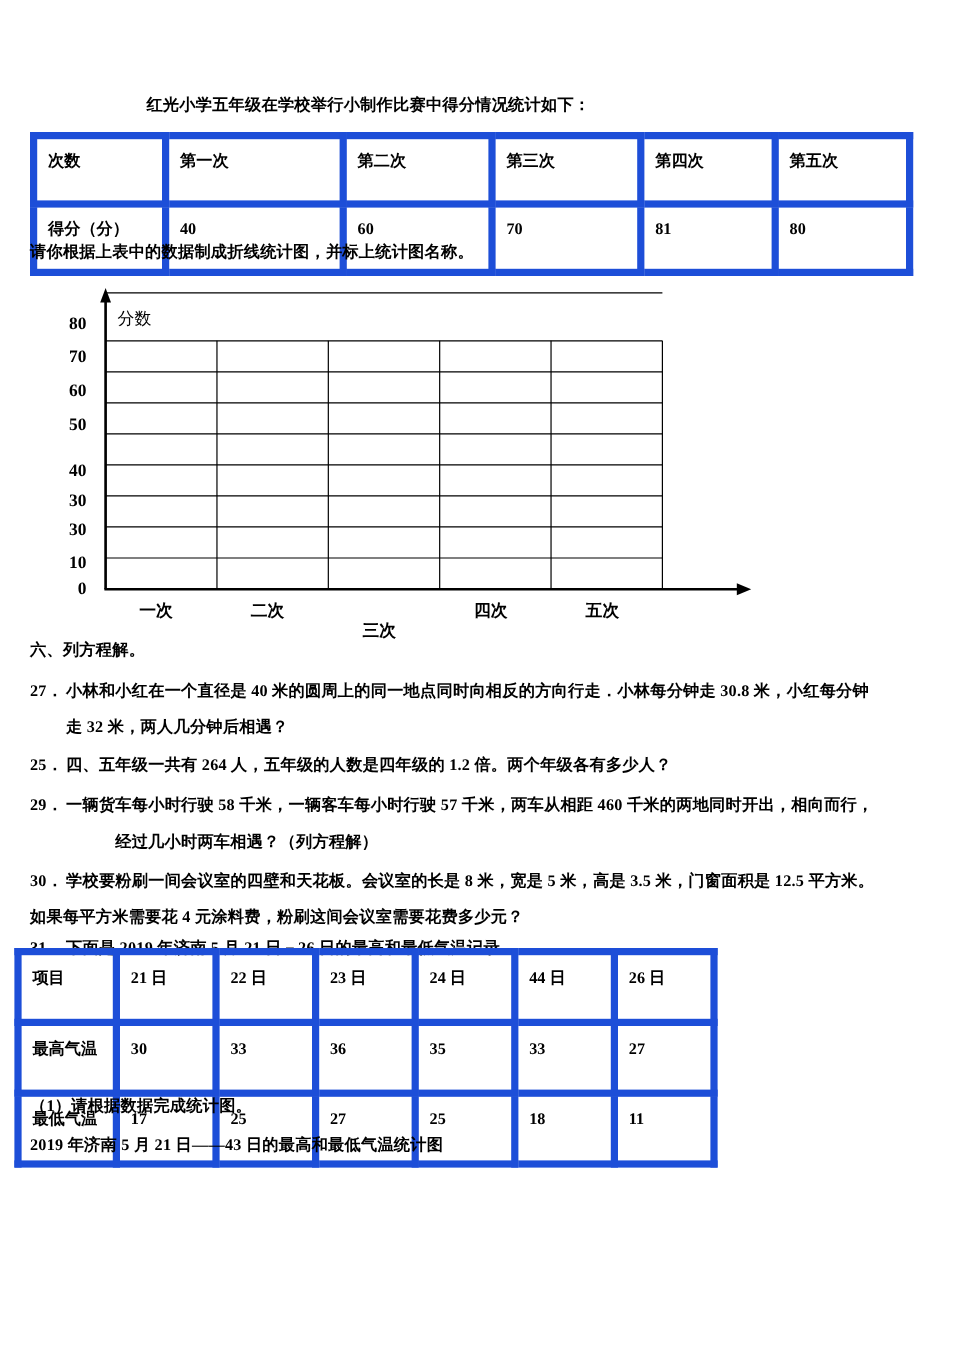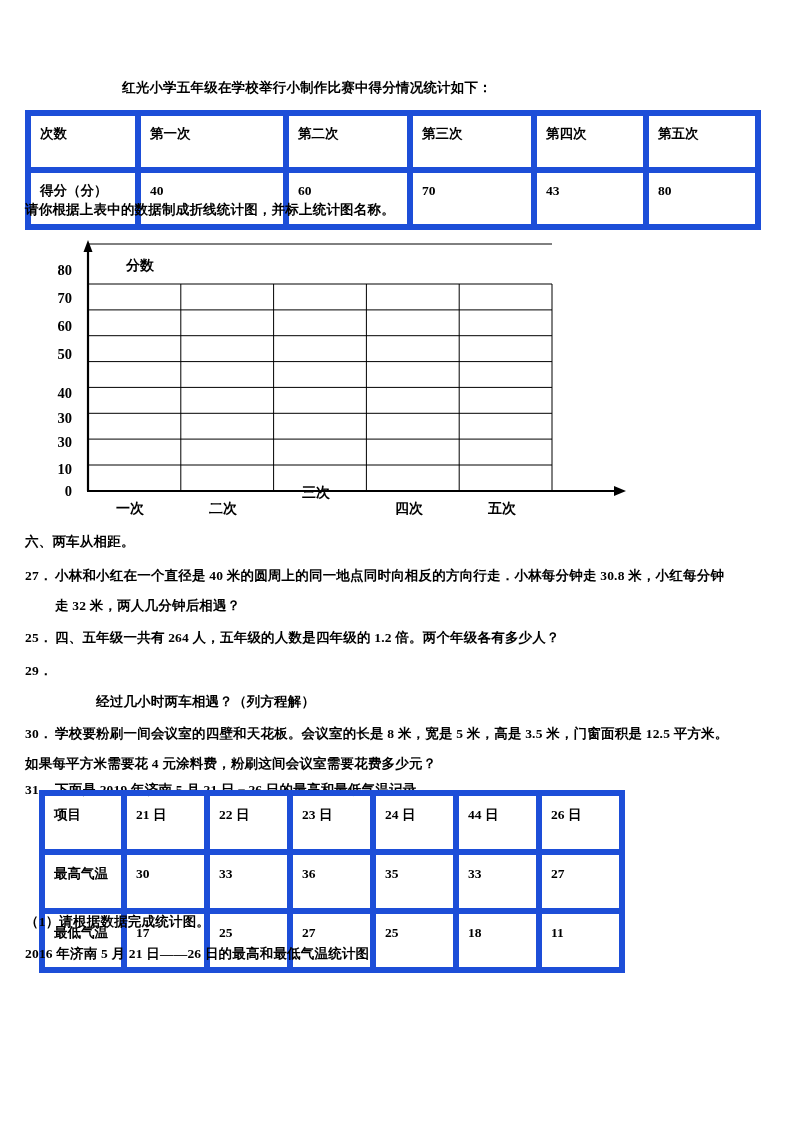--- a/index.html
+++ b/index.html
@@ -45,21 +45,21 @@
     padding: 0 0 15px 9px;
     vertical-align: middle;
     font-family: "Liberation Serif", "DejaVu Serif", serif;
   }
 
   
   #score-table { left: 25px; top: 110px; width: 730px; }
   #score-table td { height: 36px; }
 
   
-  #temp-table { left: 39px; top: 790px; width: 580px; }
+  #temp-table { left: 12px; top: 790px; width: 580px; }
   #temp-table td { height: 38px; }
 
   
   #chart {
     position: absolute;
     left: 40px;
     top: 235px;
     width: 620px;
     height: 300px;
   }
@@ -75,24 +75,23 @@
   .xlab {
     position: absolute;
     font-size: 14px;
     font-weight: bold;
     font-family: "Liberation Serif", "DejaVu Serif", serif;
     white-space: nowrap;
   }
   .axis-name {
     position: absolute;
     font-size: 14px;
-    font-weight: bold;
+    font-weight: normal;
     font-family: "Liberation Serif", "DejaVu Serif", serif;
     white-space: nowrap;
-    margin-left: 28px;
   }
 </style>
 </head>
 <body>
 
 <div class="page">
 
   <div class="txt" style="left:122px; top:80px;">红光小学五年级在学校举行小制作比赛中得分情况统计如下：</div>
 
   <table class="grid" id="score-table">
@@ -111,21 +110,21 @@
         <td>第二次</td>
         <td>第三次</td>
         <td>第四次</td>
         <td>第五次</td>
       </tr>
       <tr>
         <td>得分（分）</td>
         <td>40</td>
         <td>60</td>
         <td>70</td>
-        <td>43</td>
+        <td>81</td>
         <td>80</td>
       </tr>
     </tbody>
   </table>
 
   <div class="txt" style="left:25px; top:202px;">请你根据上表中的数据制成折线统计图，并标上统计图名称。</div>
 
   <div id="chart">
     <svg width="620" height="300" viewBox="0 0 620 300">
 
@@ -164,35 +163,36 @@
     <div class="ylab" style="left:-2px;  top:150px;">40</div>
     <div class="ylab" style="left:-2px;  top:175px;">30</div>
     <div class="ylab" style="left:-2px;  top:199px;">30</div>
     <div class="ylab" style="left:-2px;  top:226px;">10</div>
     <div class="ylab" style="left:-2px;  top:248px;">0</div>
 
     <div class="axis-name" style="left:58px; top:22px;">分数</div>
 
     <div class="xlab" style="left:76px;  top:265px;text-align:center;">一次</div>
     <div class="xlab" style="left:169px; top:265px;">二次</div>
-    <div class="xlab" style="left:262px; top:249px;">三次</div>
+    <div class="xlab" style="left:262px; top:282px;">三次</div>
     <div class="xlab" style="left:355px; top:265px;">四次</div>
     <div class="xlab" style="left:448px; top:265px;">五次</div>
   </div>
 
-  <div class="txt" style="left:25px; top:534px;">六、两车从相距。</div>
+  <div class="txt" style="left:25px; top:534px;">六、列方程解。</div>
 
   <div class="txt" style="left:25px; top:568px;">27．</div>
   <div class="txt" style="left:55px; top:568px;">小林和小红在一个直径是 40 米的圆周上的同一地点同时向相反的方向行走．小林每分钟走 30.8 米，小红每分钟</div>
   <div class="txt" style="left:55px; top:598px;">走 32 米，两人几分钟后相遇？</div>
 
   <div class="txt" style="left:25px; top:630px;">25．</div>
   <div class="txt" style="left:55px; top:630px;">四、五年级一共有 264 人，五年级的人数是四年级的 1.2 倍。两个年级各有多少人？</div>
 
   <div class="txt" style="left:25px; top:663px;">29．</div>
+  <div class="txt" style="left:55px; top:663px;">一辆货车每小时行驶 58 千米，一辆客车每小时行驶 57 千米，两车从相距 460 千米的两地同时开出，相向而行，</div>
   <div class="txt" style="left:55px; top:694px;margin-left:41px;">经过几小时两车相遇？（列方程解）</div>
 
   <div class="txt" style="left:25px; top:726px;">30．</div>
   <div class="txt" style="left:55px; top:726px;">学校要粉刷一间会议室的四壁和天花板。会议室的长是 8 米，宽是 5 米，高是 3.5 米，门窗面积是 12.5 平方米。</div>
   <div class="txt" style="left:25px; top:756px;">如果每平方米需要花 4 元涂料费，粉刷这间会议室需要花费多少元？</div>
 
   <div class="txt" style="left:25px; top:782px;">31．</div>
   <div class="txt" style="left:55px; top:782px;">下面是 2019 年济南 5 月 21 日－26 日的最高和最低气温记录。</div>
 
   <table class="grid" id="temp-table">
@@ -231,15 +231,15 @@
         <td>27</td>
         <td>25</td>
         <td>18</td>
         <td>11</td>
       </tr>
     </tbody>
   </table>
 
   <div class="txt" style="left:25px; top:914px;">（1）请根据数据完成统计图。</div>
 
-  <div class="txt" style="left:25px; top:946px;">2016 年济南 5 月 21 日——26 日的最高和最低气温统计图</div>
+  <div class="txt" style="left:25px; top:946px;">2019 年济南 5 月 21 日——43 日的最高和最低气温统计图</div>
 
 </div>
 
 </body></html>

